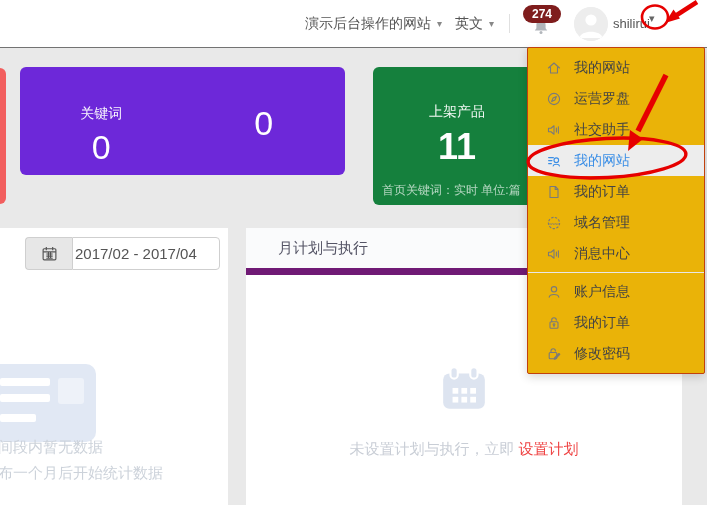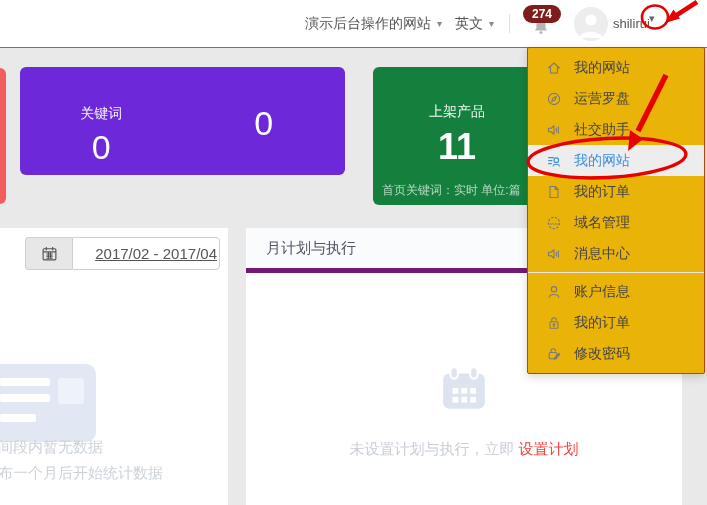--- a/index.html
+++ b/index.html
@@ -27,27 +27,27 @@
   .stat-label{font-size:14px;color:rgba(255,255,255,.95);margin-bottom:6px;}
   .stat-value{font-size:34px;line-height:1.1;}
   .card-orange .stat{padding-top:36px;}
   .card-orange .stat-value{font-size:36px;font-weight:bold;}
   .card-footnote{position:absolute;left:9px;bottom:6px;font-size:12px;color:rgba(255,255,255,.68);white-space:nowrap;}
 
   
   .panel{position:absolute;background:#fff;}
   .panel-left{left:-20px;top:228px;width:248px;height:290px;}
   .panel-plan{left:246px;top:228px;width:436px;height:290px;}
-  .panel-header{height:40px;background:#fafbfc;border-bottom:5px solid #701a75;display:flex;align-items:center;
-                padding-left:20px;font-size:15px;color:#556;}
+  .panel-header{height:40px;background:#fafbfc;border-bottom:7px solid #701a75;display:flex;align-items:center;
+                padding-left:32px;font-size:15px;color:#556;}
   .date-group{position:absolute;left:45px;top:9px;display:flex;height:33px;}
   .date-addon{width:46px;background:#e7e7e7;border:1px solid #cfcfcf;border-right:none;border-radius:4px 0 0 4px;
               display:flex;align-items:center;justify-content:center;cursor:pointer;}
   .date-input{width:142px;border:1px solid #cfcfcf;border-radius:0 4px 4px 0;font-size:15px;color:#555;
-              text-align:right;outline:none;font-family:inherit;background:#fff;text-decoration:underline;}
+              text-align:left;outline:none;font-family:inherit;background:#fff;}
   .empty-icon-doc{position:absolute;left:4px;top:134px;}
   .empty-line{position:absolute;left:18px;font-size:15px;color:#ccd2da;white-space:nowrap;}
   .empty-line1{top:210px;}
   .empty-line2{top:236px;}
   .plan-empty{position:absolute;left:0;top:212px;width:100%;text-align:center;font-size:15px;color:#c9ced6;}
   .plan-link{color:#ef4444;cursor:pointer;text-decoration:none;}
   .plan-cal-icon{position:absolute;left:0;top:136px;width:100%;text-align:center;}
 
   
   .menu{position:absolute;left:527px;top:47px;width:176px;background:#eab308;border:1px solid #c2410c;

